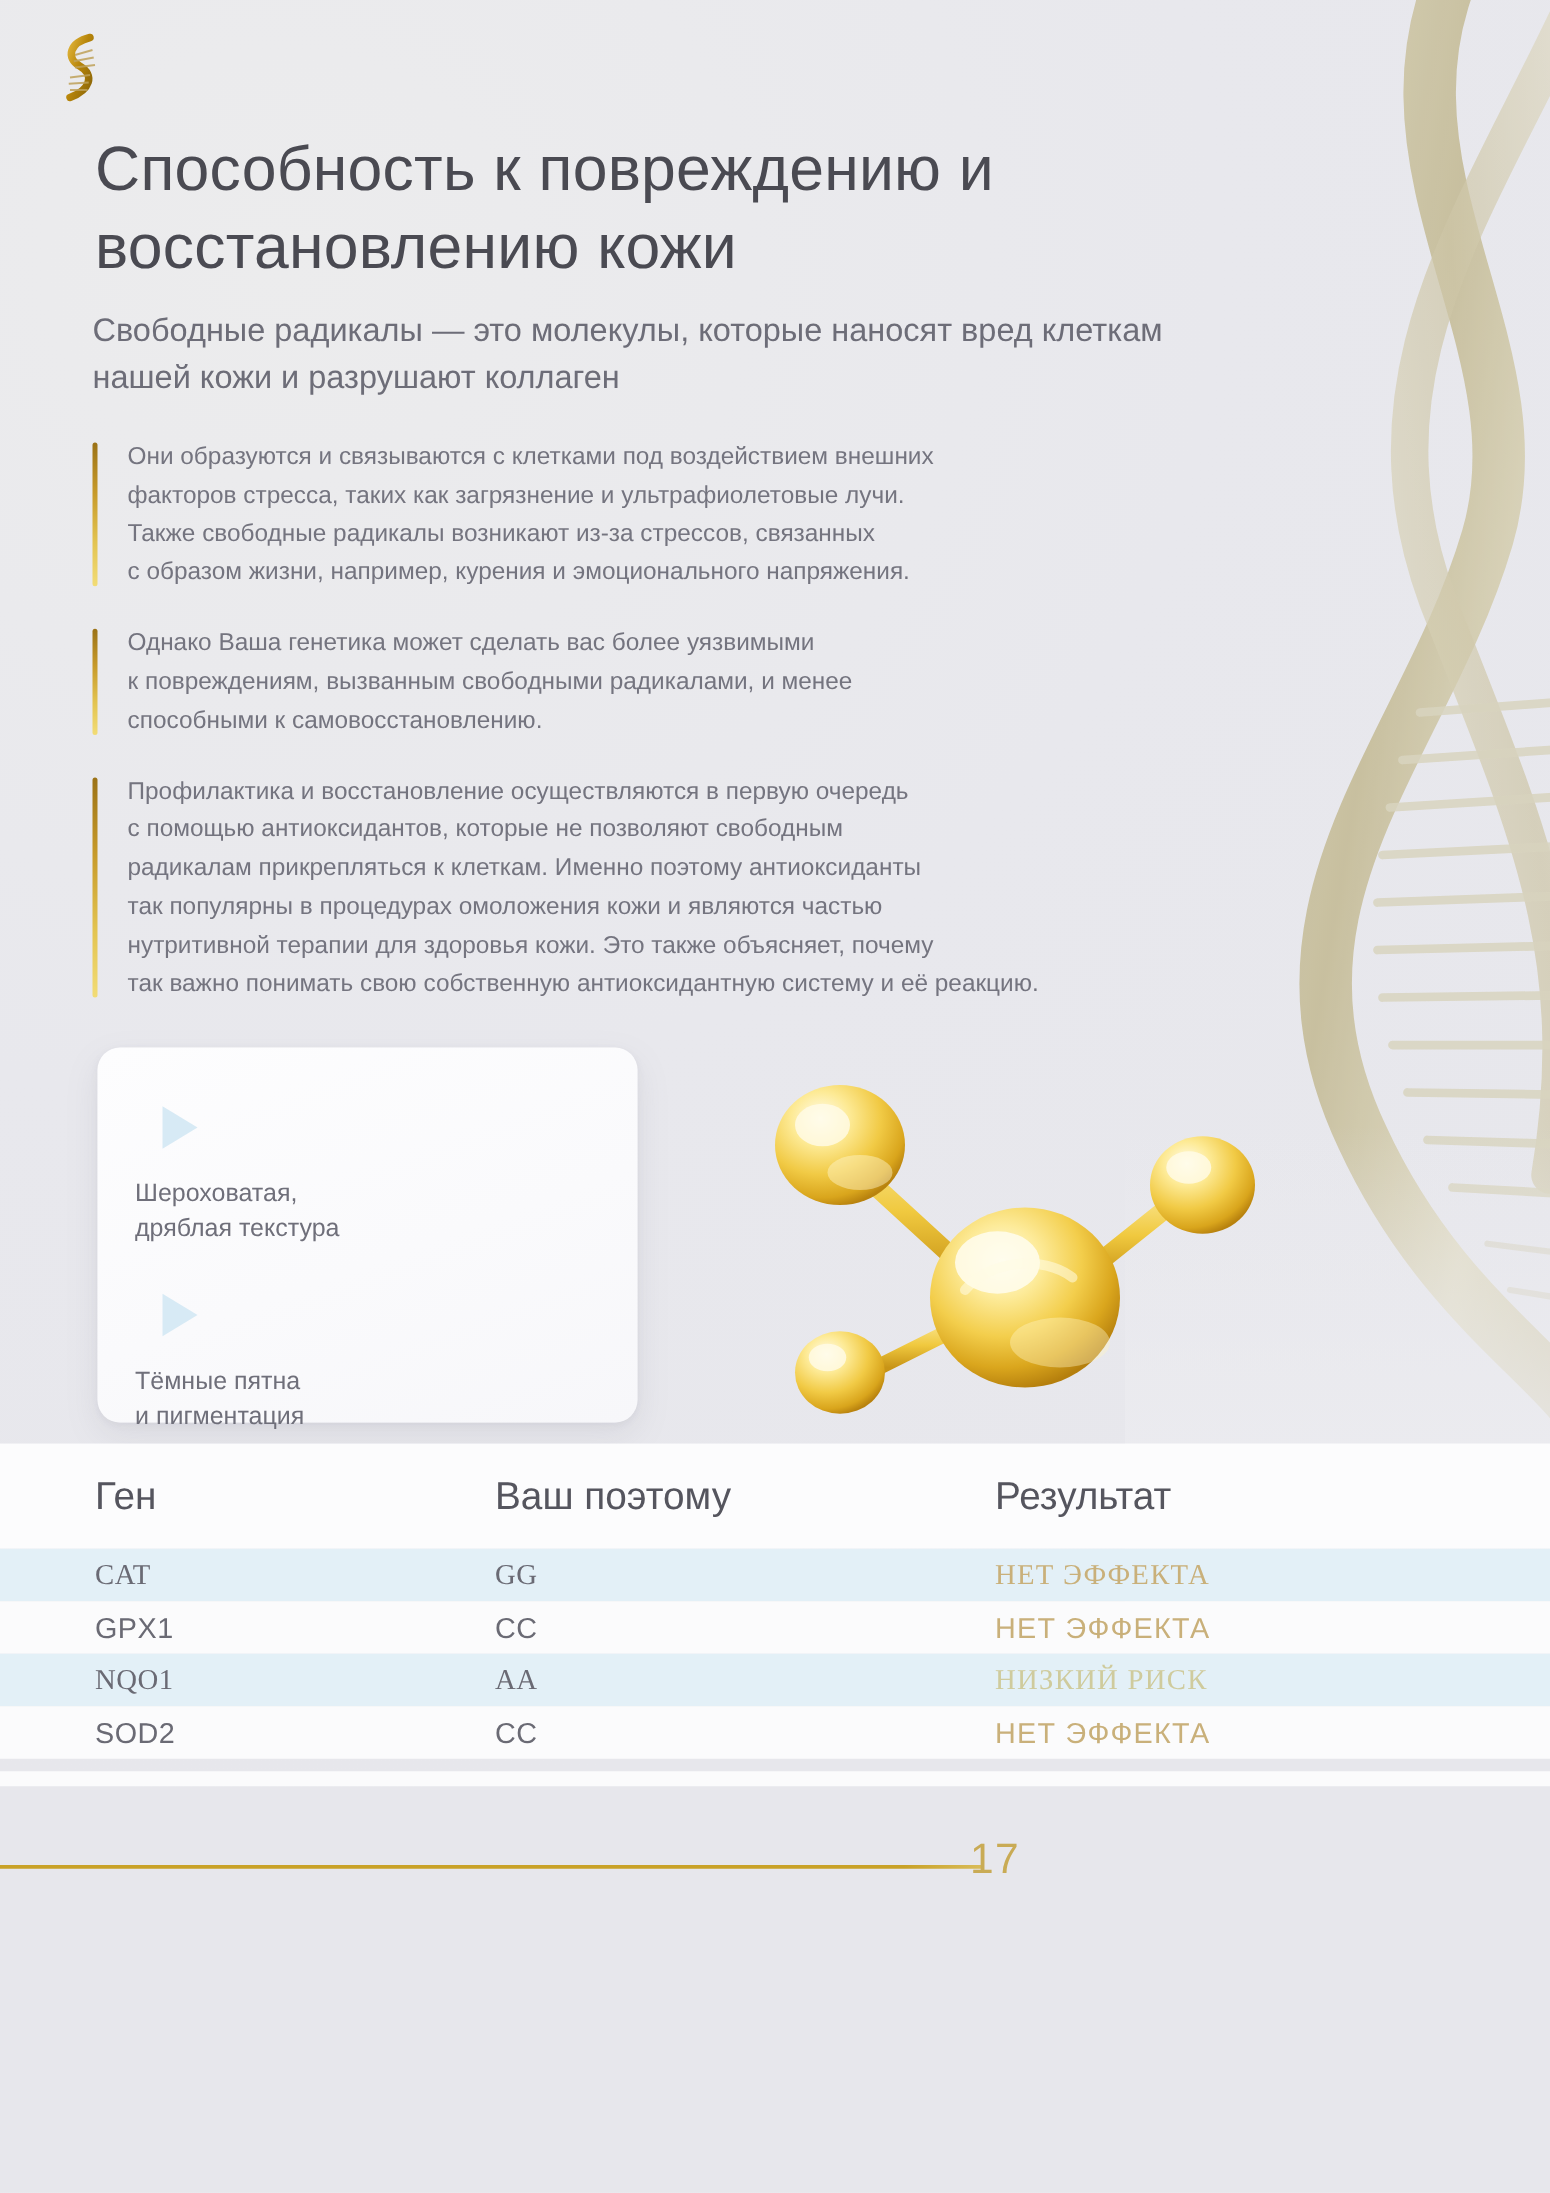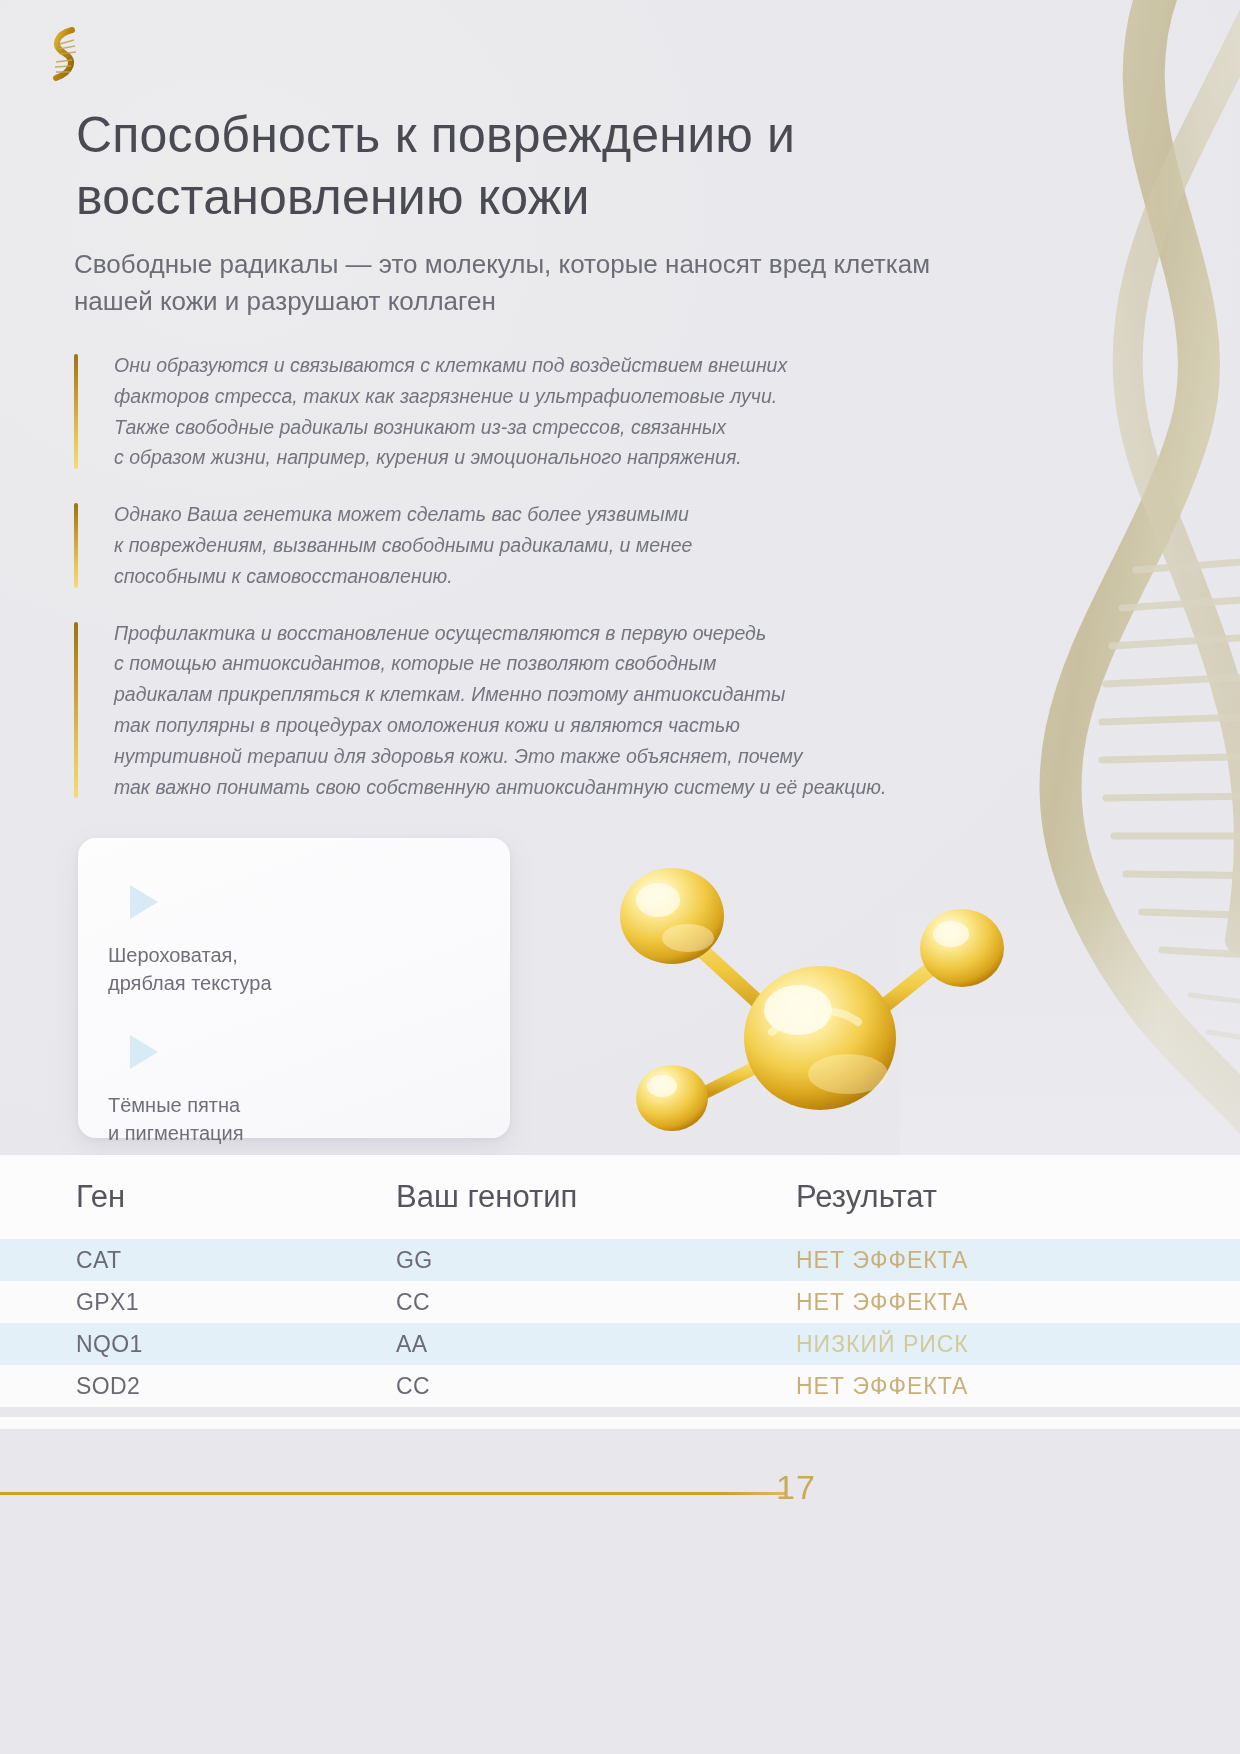--- a/index.html
+++ b/index.html
@@ -80,23 +80,22 @@
   }
 
   
   .notes {
     position: absolute;
     left: 74px; top: 350px;
     width: 880px;
   }
   .note {
     position: relative;
-    padding-left: 40px;
+    padding-left: 28px;
     margin-bottom: 26px;
-    font-style: italic;
   }
   .note:last-child { margin-bottom: 0; }
   .note-bar {
     position: absolute;
     left: 0; top: 4px; bottom: 4px;
     width: 4px;
     border-radius: 2px;
     background: linear-gradient(180deg, #9b7216 0%, #c79a2a 35%, #e3c451 70%, #f2dc76 100%);
   }
   .note-text {
@@ -184,21 +183,21 @@
     background: #fcfcfd;
     vertical-align: middle;
   }
   .tbl tbody td {
     height: 42px;
     font-size: 23px;
     color: #6a6a74;
     vertical-align: middle;
     letter-spacing: .4px;
   }
-  .tbl tbody tr.odd  td { background: #e3f0f7; }
+  .tbl tbody tr.odd  td { background: #e3f0f7; font-family: Liberation Serif, serif; }
   .tbl tbody tr.even td { background: #fbfbfc; margin-left: 17px; }
   .tbl td.result { color: #c9b07a; letter-spacing: 1px; }
   .tbl td.result.low { color: #cfcb9d; }
 
   .table-top-edge {
     position: absolute;
     left: 0; top: 1155px;
     width: 1240px; height: 2px;
     background: #ffffff;
   }
@@ -392,21 +391,21 @@
   <div class="table-block">
     <table class="tbl">
       <colgroup>
         <col class="c-gene">
           <col class="c-geno">
           <col class="c-result">
       </colgroup>
       <thead>
         <tr>
           <th>Ген</th>
-          <th>Ваш генотип</th>
+          <th>Ваш поэтому</th>
           <th>Результат</th>
         </tr>
       </thead>
       <tbody>
         <tr class="odd">
           <td>CAT</td>
           <td>GG</td>
           <td class="result">НЕТ ЭФФЕКТА</td>
         </tr>
         <tr class="even">

